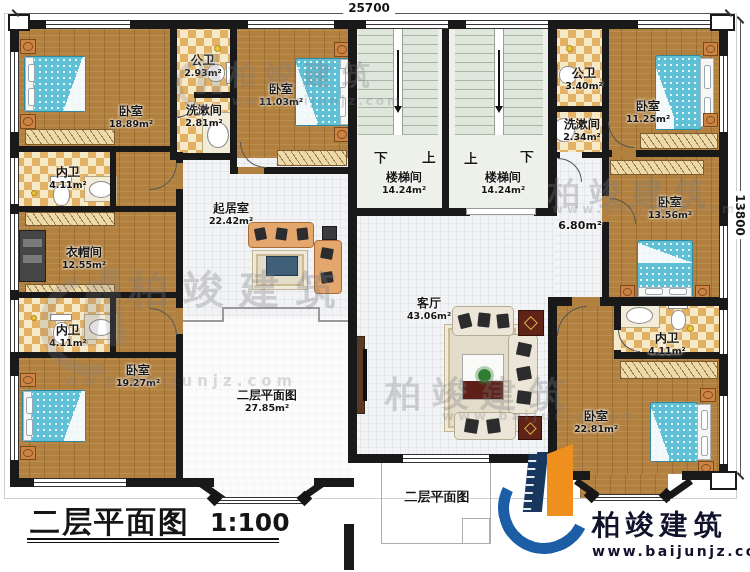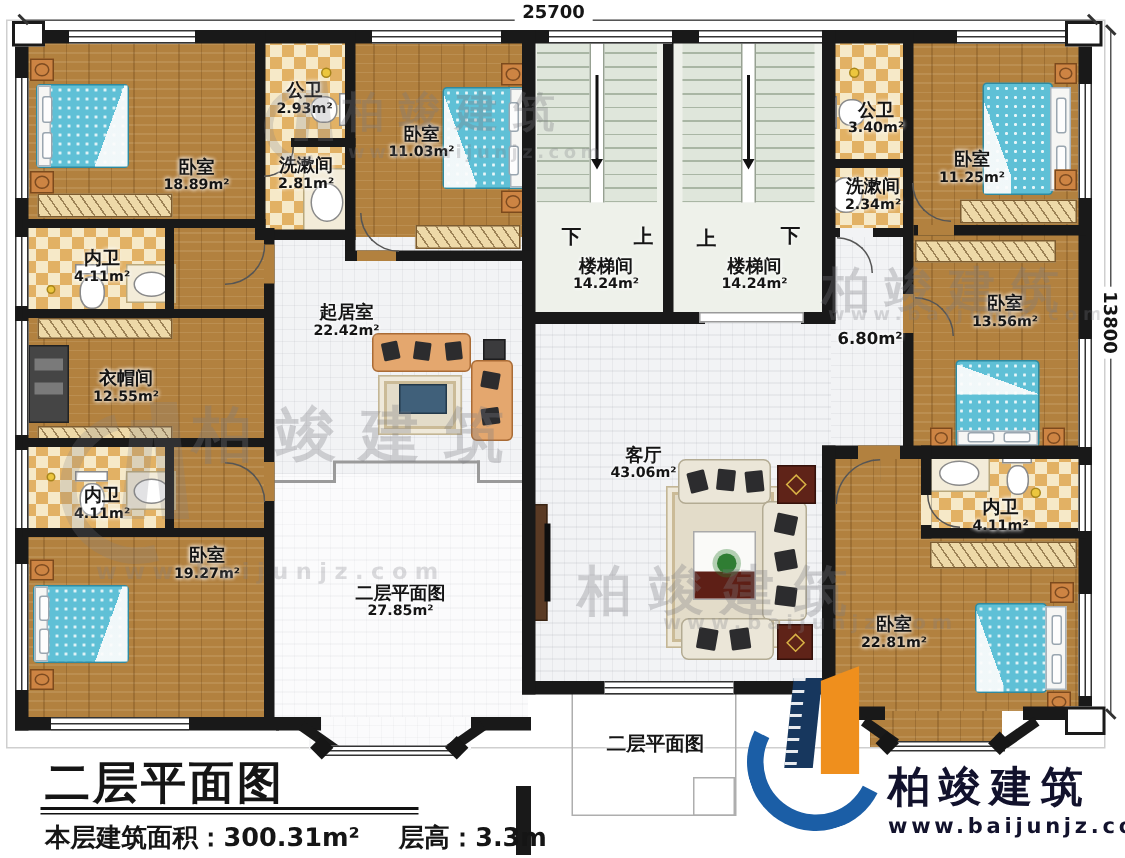--- a/index.html
+++ b/index.html
@@ -451,25 +451,23 @@
   <i class="dimline" style="left:15px;top:13px;width:714px;height:1px"></i>
   <b class="tick" style="left:11px;top:12px;width:9px;height:2px"></b>
   <b class="tick" style="left:724px;top:12px;width:9px;height:2px"></b>
   <span class="dim" style="left:369px;top:1px;transform:translateX(-50%)">25700</span>
   <i class="dimline" style="left:740px;top:20px;width:1px;height:456px"></i>
   <b class="tick" style="left:736px;top:19px;width:9px;height:2px"></b>
   <b class="tick" style="left:736px;top:475px;width:9px;height:2px"></b>
   <span class="dim" style="left:740px;top:215px;transform:translate(-50%,-50%) rotate(90deg);padding:0 3px">13800</span>
 
   <span class="title-t1" style="left:30px;top:502px">二层平面图</span>
+  <span class="title-t2" style="left:210px;top:508px">1:100</span>
   <i style="left:27px;top:538px;width:252px;height:2px;background:#111"></i>
   <i style="left:27px;top:542px;width:252px;height:1px;background:#111"></i>
-  <div class="title-info" style="left:30px;top:547px">
-    <span>本层建筑面积：</span><span>300.31m²</span><span style="display:inline-block;width:26px"></span><span>层高：</span><span>3.3m</span>
-  </div>
 
   <div>
     <i style="left:498px;top:462px;width:70px;height:70px;border:11px solid transparent;border-left-color:#1b5ea6;border-bottom-color:#1b5ea6;border-radius:50%;transform:rotate(-18deg)"></i>
     <i style="left:526px;top:452px;width:19px;height:60px;background:#17375e;transform:skewX(-6deg);background-image:repeating-linear-gradient(180deg,rgba(255,255,255,.9) 0 2px,transparent 2px 8px);background-size:8px 100%;background-repeat:no-repeat"></i>
     <i style="left:547px;top:444px;width:26px;height:72px;background:#ef8f1d;clip-path:polygon(0 14%,100% 0,100% 100%,0 100%)"></i>
     <span class="logo-name" style="left:592px;top:506px">柏竣建筑</span>
     <span class="logo-url" style="left:592px;top:543px">www.baijunjz.com</span>
   </div>
 
 </div>

